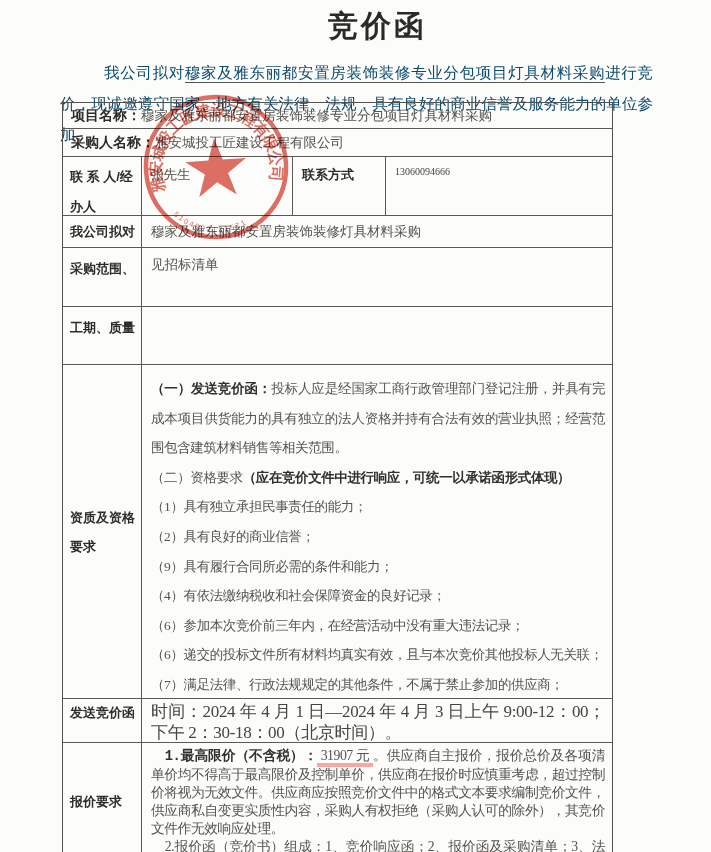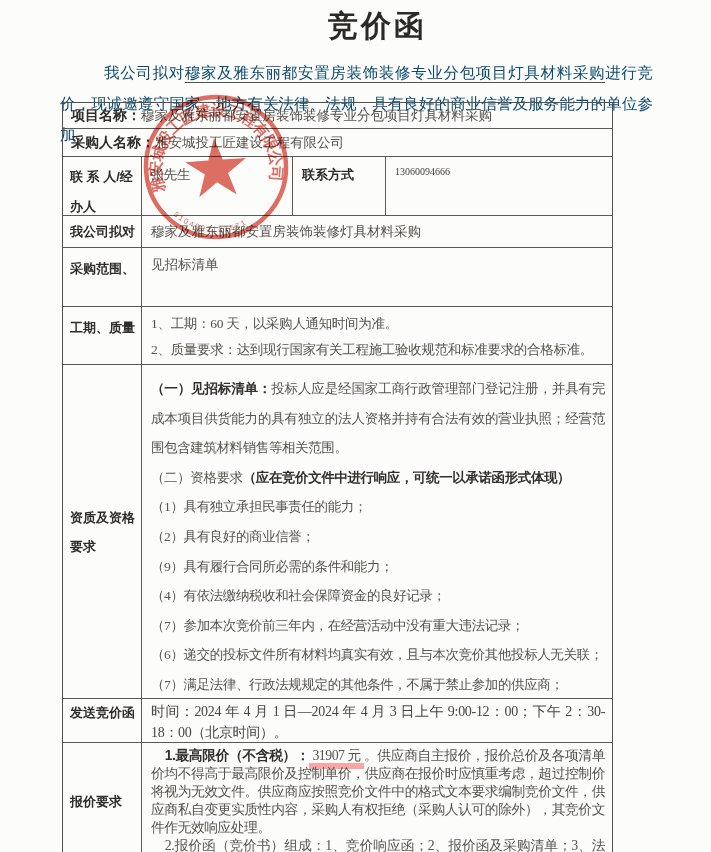--- a/index.html
+++ b/index.html
@@ -45,21 +45,21 @@
   .inline-row .val{font-size:13.5px;color:#54524c;letter-spacing:0px;}
   .lbl-center{display:flex;flex-direction:column;justify-content:center;text-align:left;}
   .b{font-weight:bold;color:#33312d;font-family:"Liberation Sans", sans-serif;}
   .justify{text-align:justify;letter-spacing:-0.3px;}
   
   .qual-content{line-height:29.6px;font-size:13.5px;padding-top:9px;}
   .qual-content div{text-align:justify;letter-spacing:-0.4px;}
   
   .quote-content{line-height:18px;font-size:13.8px;padding-top:4px;}
   .quote-content p{margin:0;text-indent:1em;text-align:justify;letter-spacing:-0.5px;}
-  .price-u{border-bottom:6px solid #fca5a5;}
+  .price-u{border-bottom:4px solid #fca5a5;}
   
   .stamp{
     position:absolute;left:131px;top:82px;width:170px;height:170px;
     opacity:.82;mix-blend-mode:multiply;pointer-events:none;
     transform:rotate(-4deg);
   }
 </style>
 </head>
 <body>
 
@@ -104,56 +104,52 @@
 
     </div>
     <div class="td valcol" style="padding-top:8px;">见招标清单</div>
   </div>
 
   <div class="tr" style="height:58px;">
     <div class="th lblcol cell-r" style="line-height:29px;padding-top:6px;">
       <div>工期、质量</div>
 
     </div>
-    <div class="td valcol justify" style="line-height:26px;padding-top:4px;">
-      <div>1、工期：60 天，以采购人通知时间为准。</div>
-      <div>2、质量要求：达到现行国家有关工程施工验收规范和标准要求的合格标准。</div>
-    </div>
   </div>
 
   <div class="tr" style="height:334px;">
     <div class="th lblcol cell-r lbl-center" style="line-height:29px;">
       <div>资质及资格</div>
       <div>要求</div>
     </div>
     <div class="td valcol qual-content">
-      <div><span class="b">（一）见招标清单：</span><span>投标人应是经国家工商行政管理部门登记注册，并具有完成本项目供货能力的具有独立的法人资格并持有合法有效的营业执照；经营范围包含建筑材料销售等相关范围。</span></div>
+      <div><span class="b">（一）发送竞价函：</span><span>投标人应是经国家工商行政管理部门登记注册，并具有完成本项目供货能力的具有独立的法人资格并持有合法有效的营业执照；经营范围包含建筑材料销售等相关范围。</span></div>
       <div><span>（二）资格要求</span><span class="b">（应在竞价文件中进行响应，可统一以承诺函形式体现）</span></div>
       <div>（1）具有独立承担民事责任的能力；</div>
       <div>（2）具有良好的商业信誉；</div>
       <div>（9）具有履行合同所必需的条件和能力；</div>
       <div>（4）有依法缴纳税收和社会保障资金的良好记录；</div>
-      <div>（7）参加本次竞价前三年内，在经营活动中没有重大违法记录；</div>
+      <div>（6）参加本次竞价前三年内，在经营活动中没有重大违法记录；</div>
       <div>（6）递交的投标文件所有材料均真实有效，且与本次竞价其他投标人无关联；</div>
       <div>（7）满足法律、行政法规规定的其他条件，不属于禁止参加的供应商；</div>
     </div>
   </div>
 
   <div class="tr" style="height:44px;">
     <div class="th lblcol cell-r" style="line-height:21px;padding-top:3px;">
       <div>发送竞价函</div>
 
     </div>
-    <div class="td valcol justify" style="line-height:21px;padding-top:2px;font-size:14px;color:#474540;">时间：2024 年 4 月 1 日—2024 年 4 月 3 日上午 9:00-12：00；下午 2：30-18：00（北京时间）。</div>
+    <div class="td valcol justify" style="line-height:21px;padding-top:2px;font-size:17px;color:#474540;">时间：2024 年 4 月 1 日—2024 年 4 月 3 日上午 9:00-12：00；下午 2：30-18：00（北京时间）。</div>
   </div>
 
   <div class="tr" style="height:118px;">
     <div class="th lblcol cell-r lbl-center">报价要求</div>
     <div class="td valcol quote-content">
-      <p><span class="b" style="font-family:Liberation Sans, sans-serif;">1.最高限价（不含税）：</span><span class="price-u">  31907 元 </span><span>。供应商自主报价，报价总价及各项清单价均不得高于最高限价及控制单价，供应商在报价时应慎重考虑，超过控制价将视为无效文件。供应商应按照竞价文件中的格式文本要求编制竞价文件，供应商私自变更实质性内容，采购人有权拒绝（采购人认可的除外），其竞价文件作无效响应处理。</span></p>
+      <p><span class="b" style="font-family:Liberation Mono, monospace;">1.最高限价（不含税）：</span><span class="price-u">  31907 元 </span><span>。供应商自主报价，报价总价及各项清单价均不得高于最高限价及控制单价，供应商在报价时应慎重考虑，超过控制价将视为无效文件。供应商应按照竞价文件中的格式文本要求编制竞价文件，供应商私自变更实质性内容，采购人有权拒绝（采购人认可的除外），其竞价文件作无效响应处理。</span></p>
       <p>2.报价函（竞价书）组成：1、竞价响应函；2、报价函及采购清单；3、法定代表人身份证明或授权委托书；4、承诺函；5、供应商自 2021 年 1 月 1 日以来至今（含</p>
     </div>
   </div>
 
 </div>
 
 <svg class="stamp" viewBox="0 0 170 170">
   <defs>
     <path id="arcTop" d="M 32.7 105 A 55 55 0 1 1 137.3 105" fill="none"></path>
     <path id="arcBottom" d="M 34.2 123.6 A 62 62 0 0 0 135.8 123.6" fill="none"></path>

